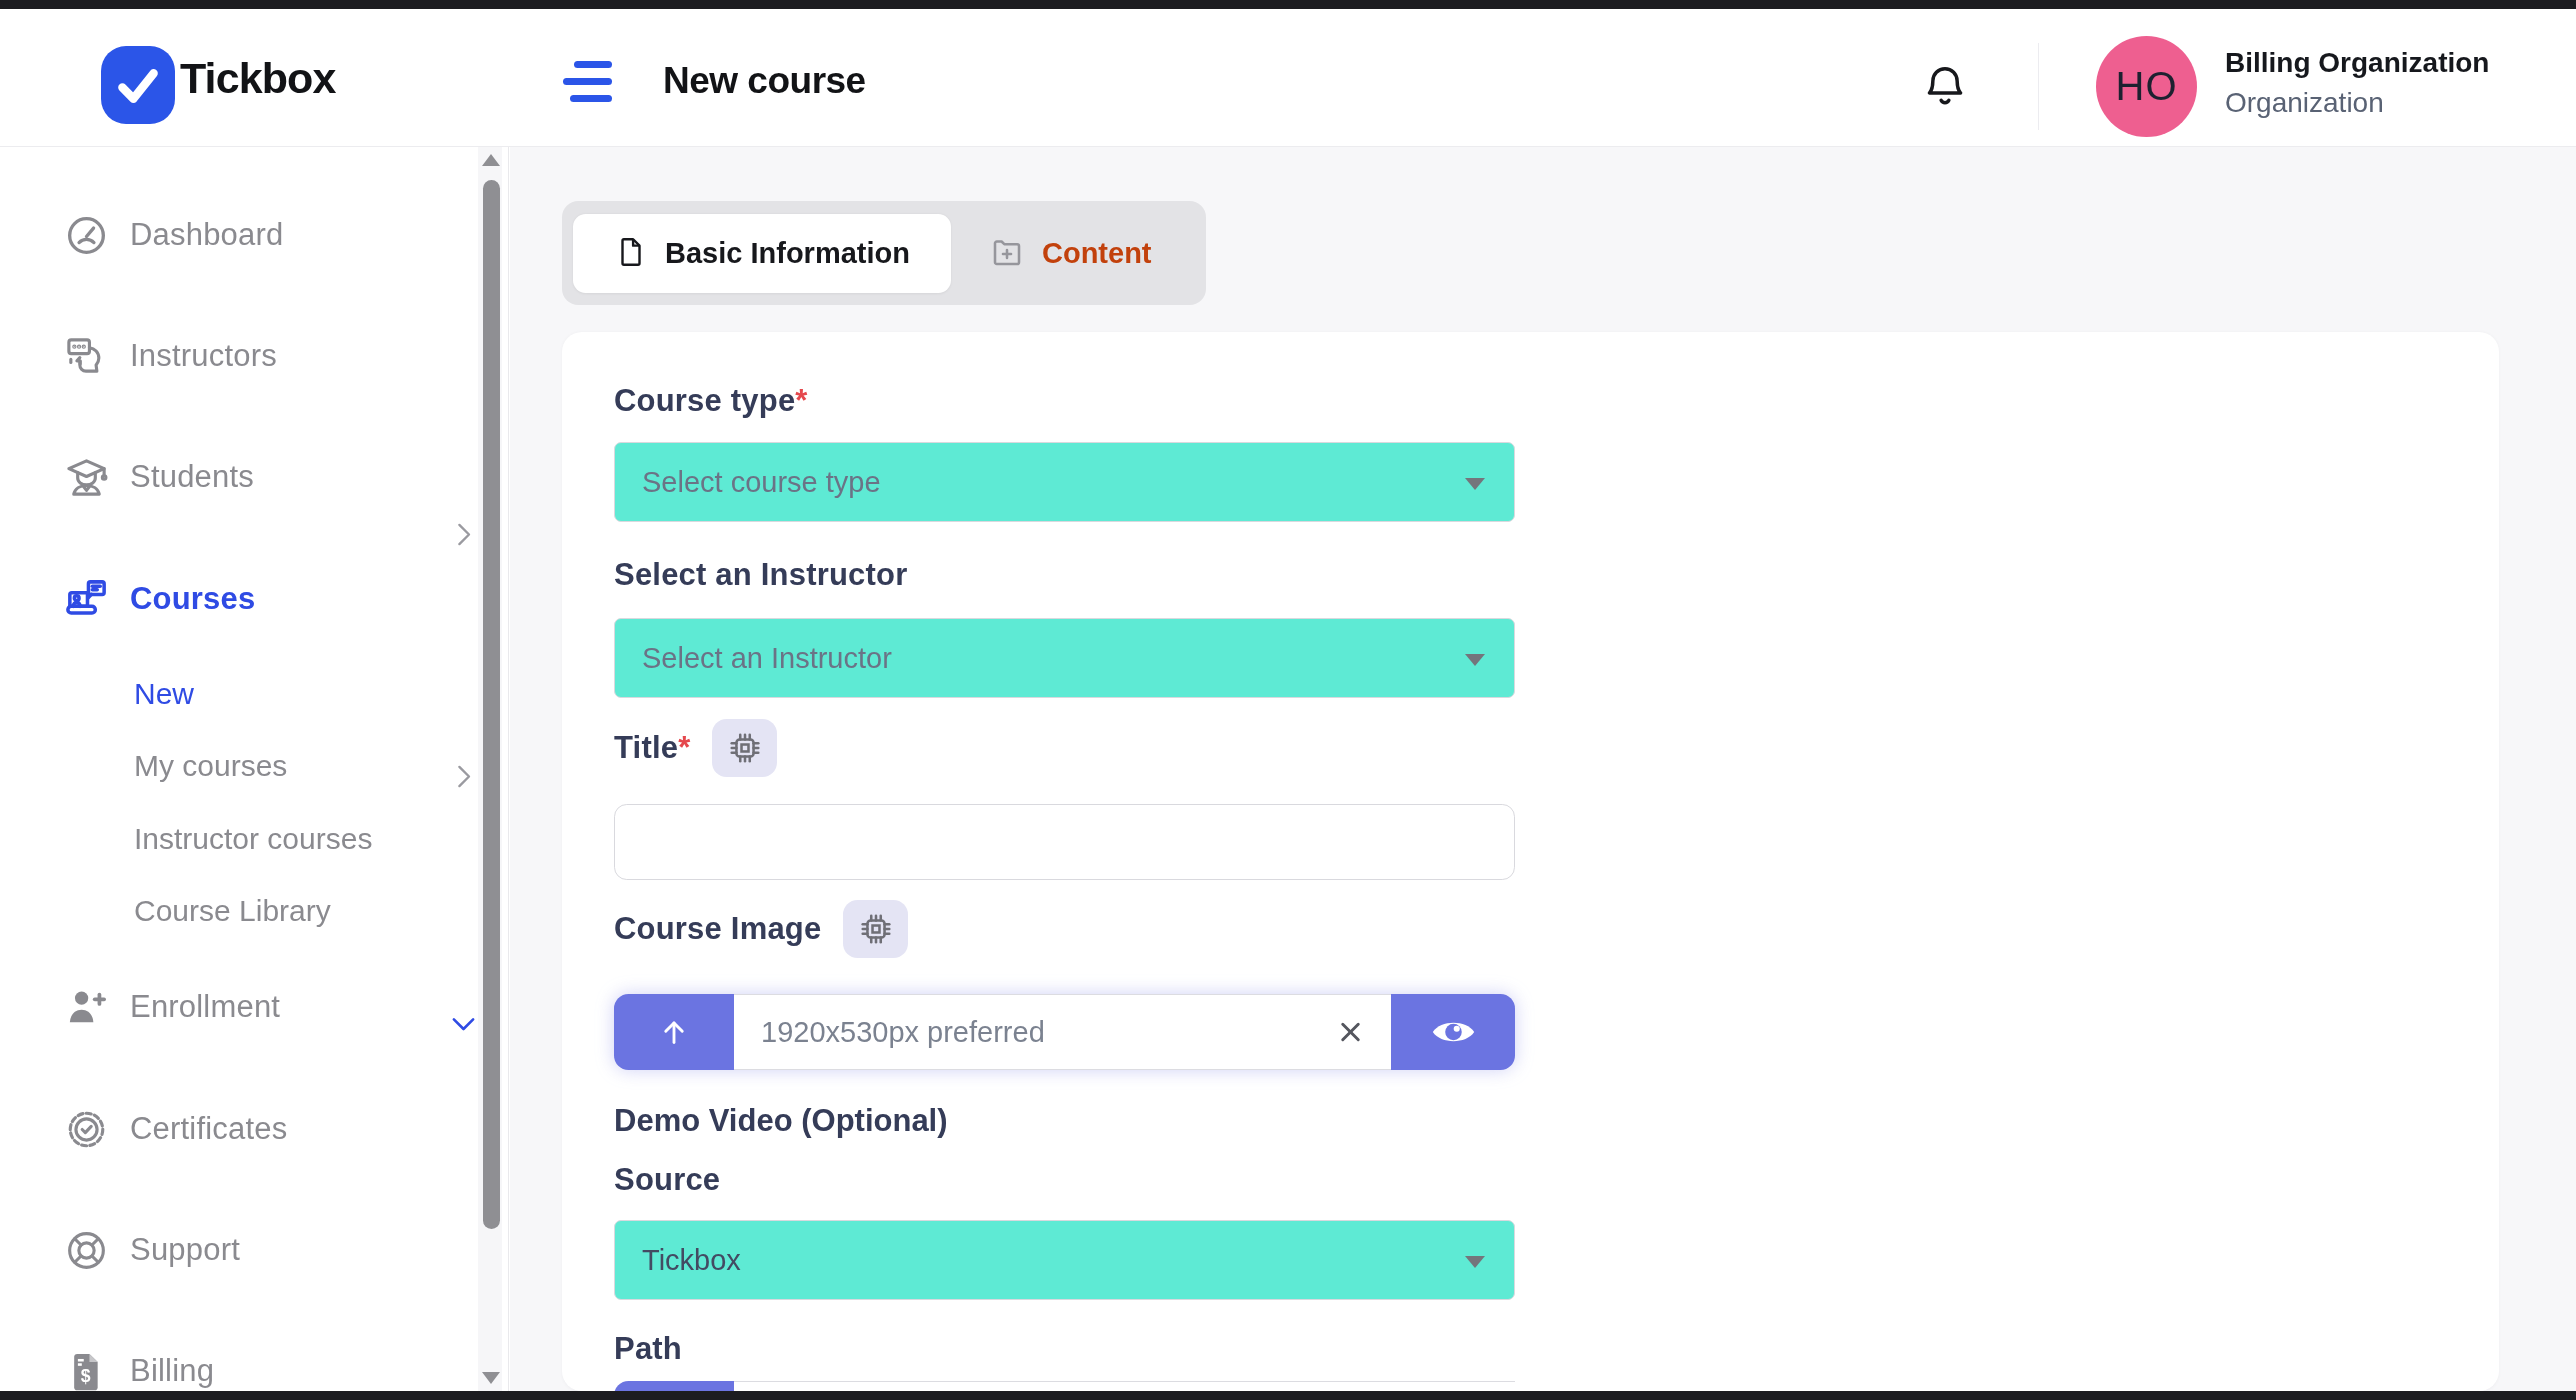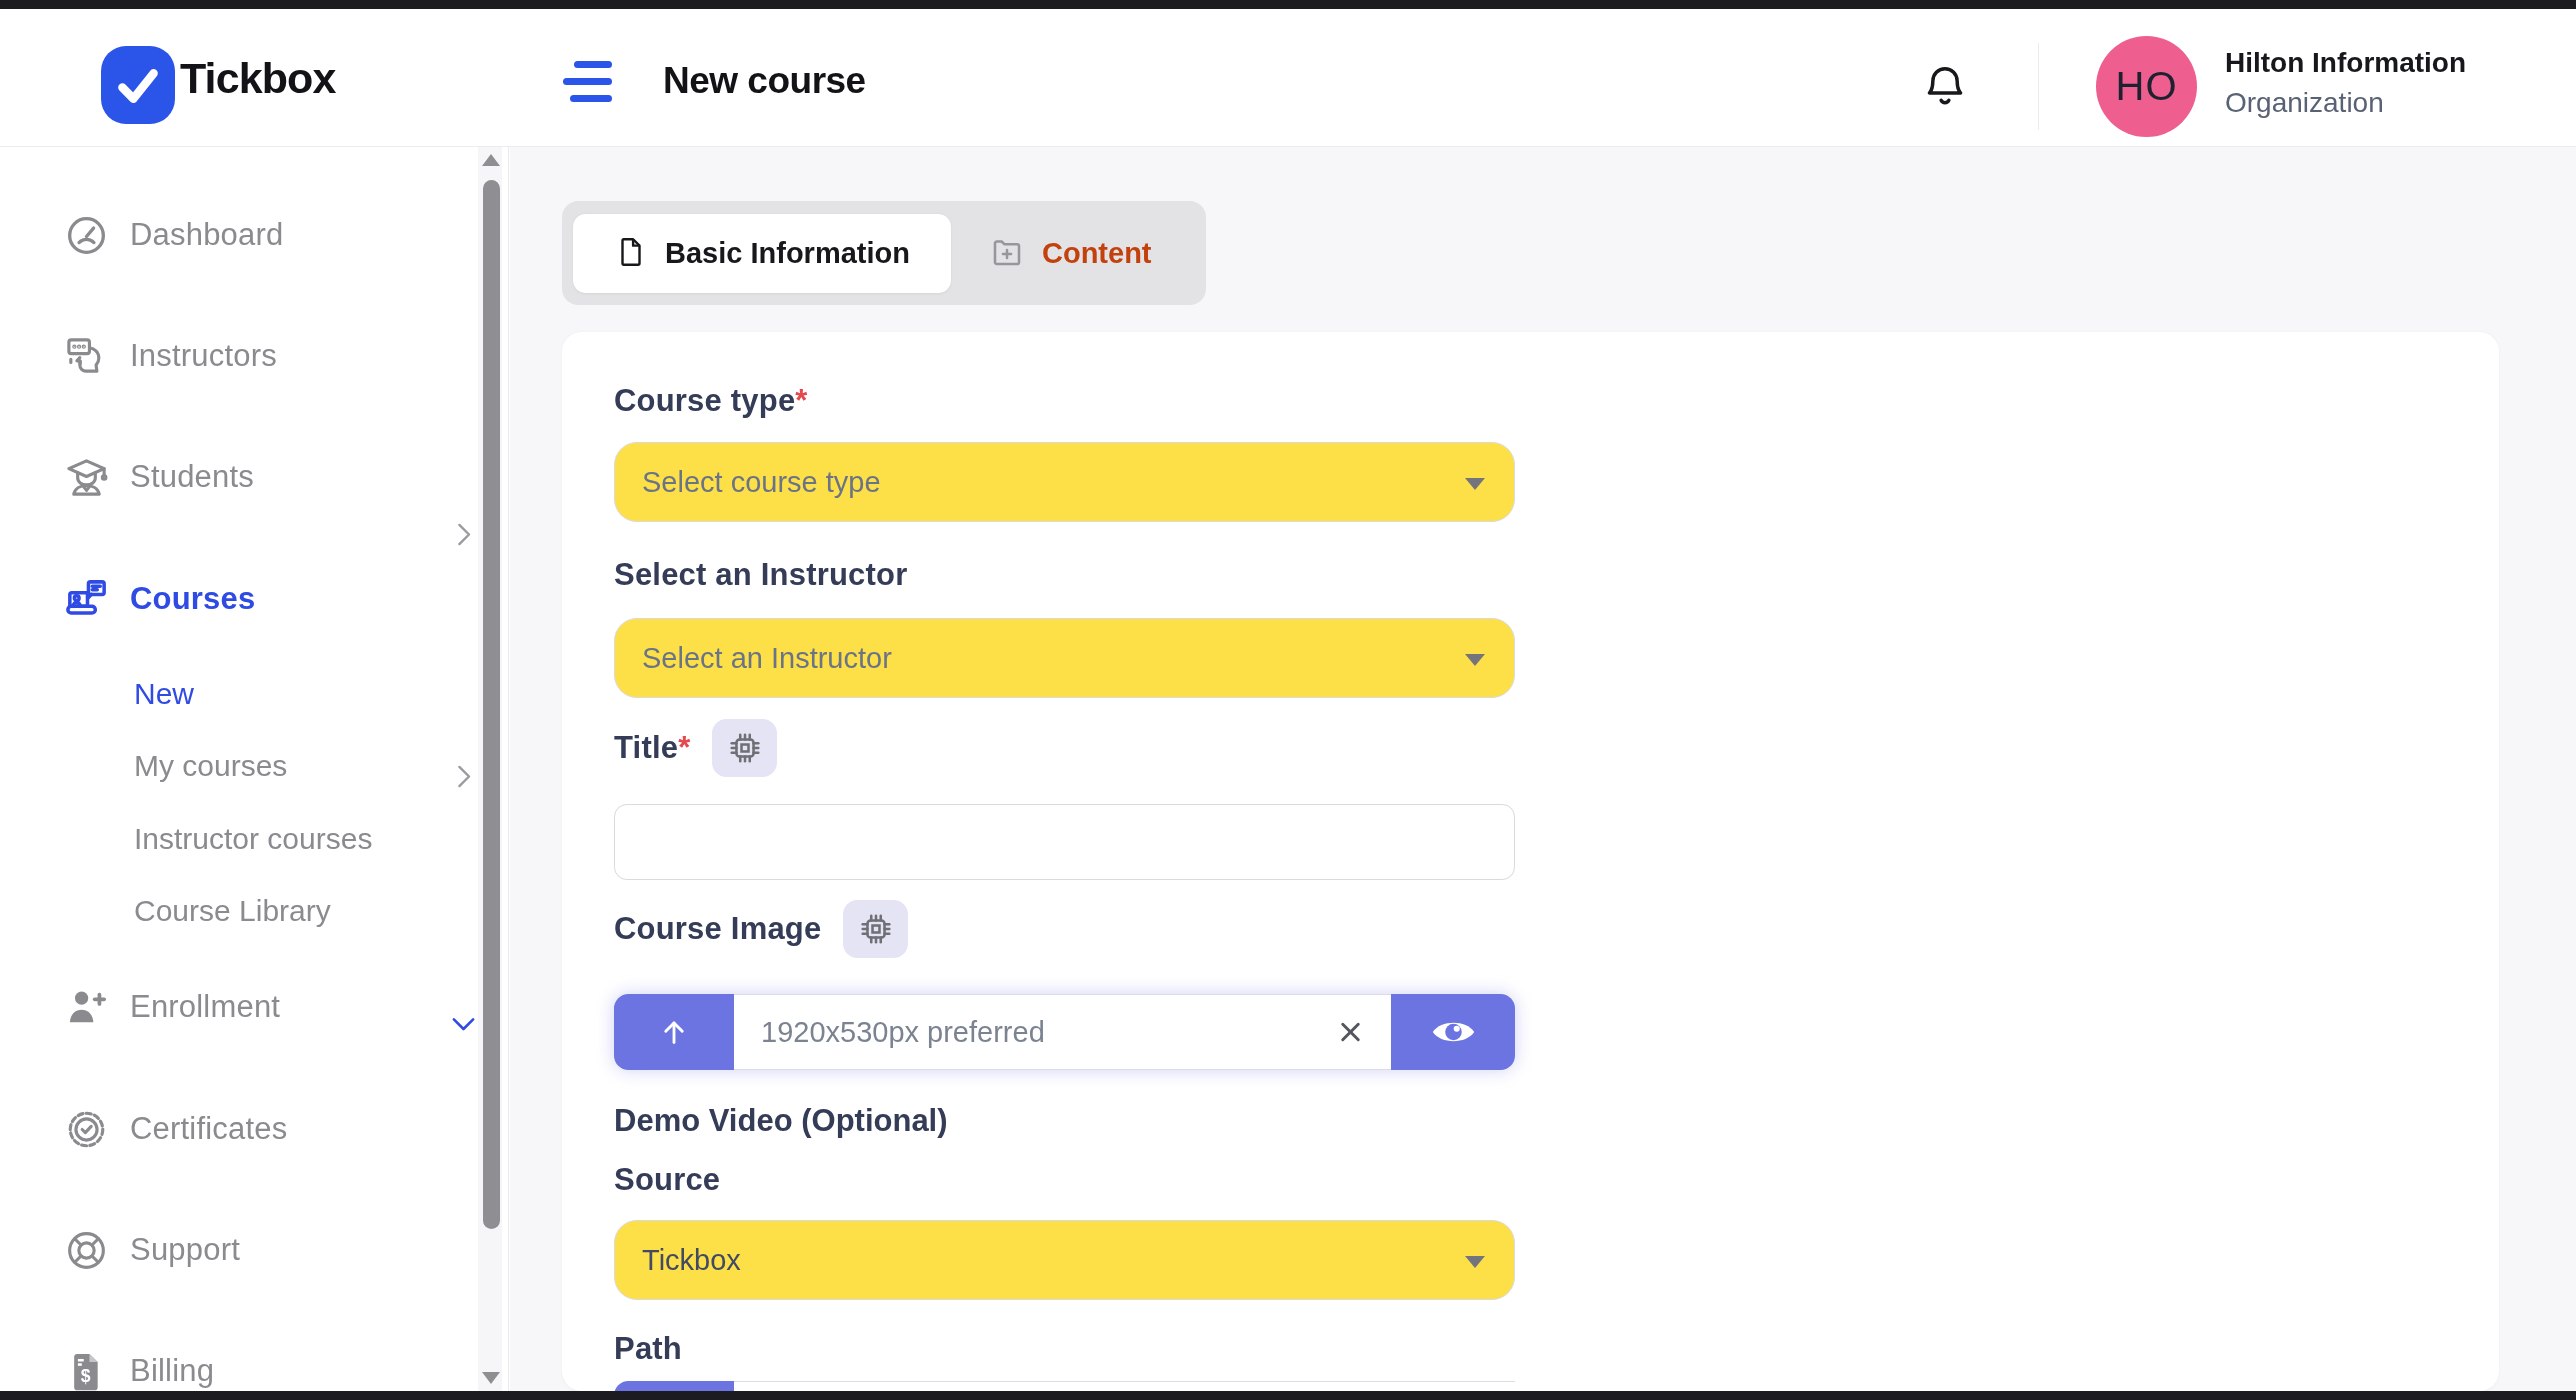--- a/index.html
+++ b/index.html
@@ -66,21 +66,21 @@
   .tab-active{margin-left:11px;width:378px;height:79px;background:#fff;border-radius:12.7px;
     justify-content:center;box-shadow:0 0.9px 2.7px rgba(0,0,0,.06);}
   .tab-active .tab-label{font-size:29px;font-weight:700;color:#17181c;}
   .tab-plain{margin-left:38px;}
   .tab-plain .tab-label{font-size:29px;font-weight:600;color:#c2410c;}
   .card{position:absolute;left:52px;top:185px;width:1937px;height:1059px;background:#fff;
     border-radius:20px;overflow:hidden;box-shadow:0 0.9px 3.6px rgba(20,20,43,.04);}
   .f-label{position:absolute;left:52px;font-size:31px;font-weight:600;color:var(--label-navy);letter-spacing:0.2px;}
   .req{color:var(--required-red);font-weight:600;}
   .select{position:absolute;left:52px;width:901px;height:80px;border:1.8px solid var(--border-input);
-    border-radius:23px;background:#fde047;display:flex;align-items:center;cursor:pointer;}
+    border-radius:7px;background:#5eead4;display:flex;align-items:center;cursor:pointer;}
   .select .sel-text{margin-left:27px;font-size:29px;color:var(--placeholder-gray);}
   .select .sel-value{margin-left:27px;font-size:29px;color:#434b63;}
   .caret{position:absolute;right:29px;top:50%;margin-top:-4.5px;width:0;height:0;
     border-left:10px solid transparent;border-right:10px solid transparent;border-top:12.7px solid #74757c;}
   .text-input{position:absolute;left:52px;width:901px;height:76px;border:1.8px solid var(--border-input);
     border-radius:12.7px;background:#fff;font-size:29px;color:#333;padding:0 25px;outline:none;}
   .ai-badge{width:65px;height:58px;border-radius:14.5px;background:#e4e4f4;
     display:inline-flex;align-items:center;justify-content:center;vertical-align:middle;cursor:pointer;}
   .label-row{position:absolute;left:52px;display:flex;align-items:center;gap:22px;}
   .label-row .f-label{position:static;}
@@ -122,21 +122,21 @@
       <path d="M12 4a5.6 5.6 0 0 0-5.6 5.6c0 4.1-1.6 5.6-1.6 5.6h14.4s-1.6-1.5-1.6-5.6A5.6 5.6 0 0 0 12 4z"></path>
       <path d="M10.2 18.6a2 2 0 0 0 3.6 0"></path>
     </svg>
   </div>
   <div class="header-divider"></div>
 
   <div class="avatar">
     <span>HO</span>
   </div>
   <div class="user-block">
-    <div class="user-name">Hilton Information</div>
+    <div class="user-name">Billing Organization</div>
     <div class="user-role">Organization</div>
   </div>
 </div>
 
 <div class="sidebar">
 
   <div class="nav-item" style="top:57px">
     <span class="nav-icon">
       <svg width="47" height="47" viewBox="0 0 24 24" fill="none" stroke="#8a8a8f" stroke-width="1.7" stroke-linecap="round">
         <circle cx="12" cy="12" r="8.6"></circle>

